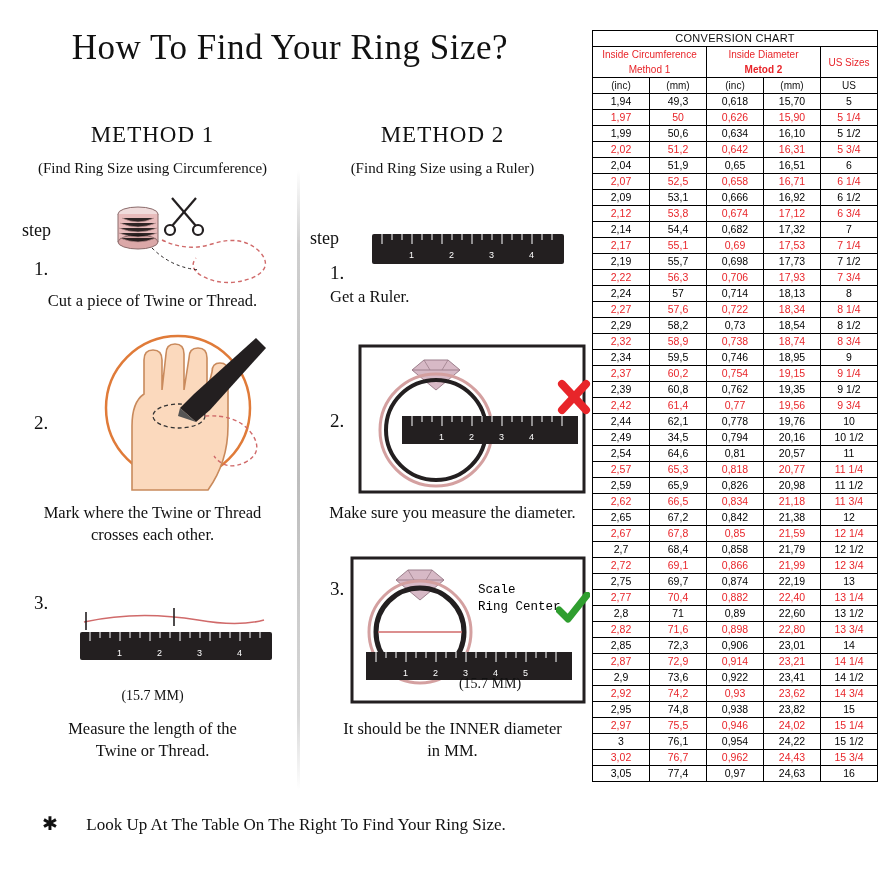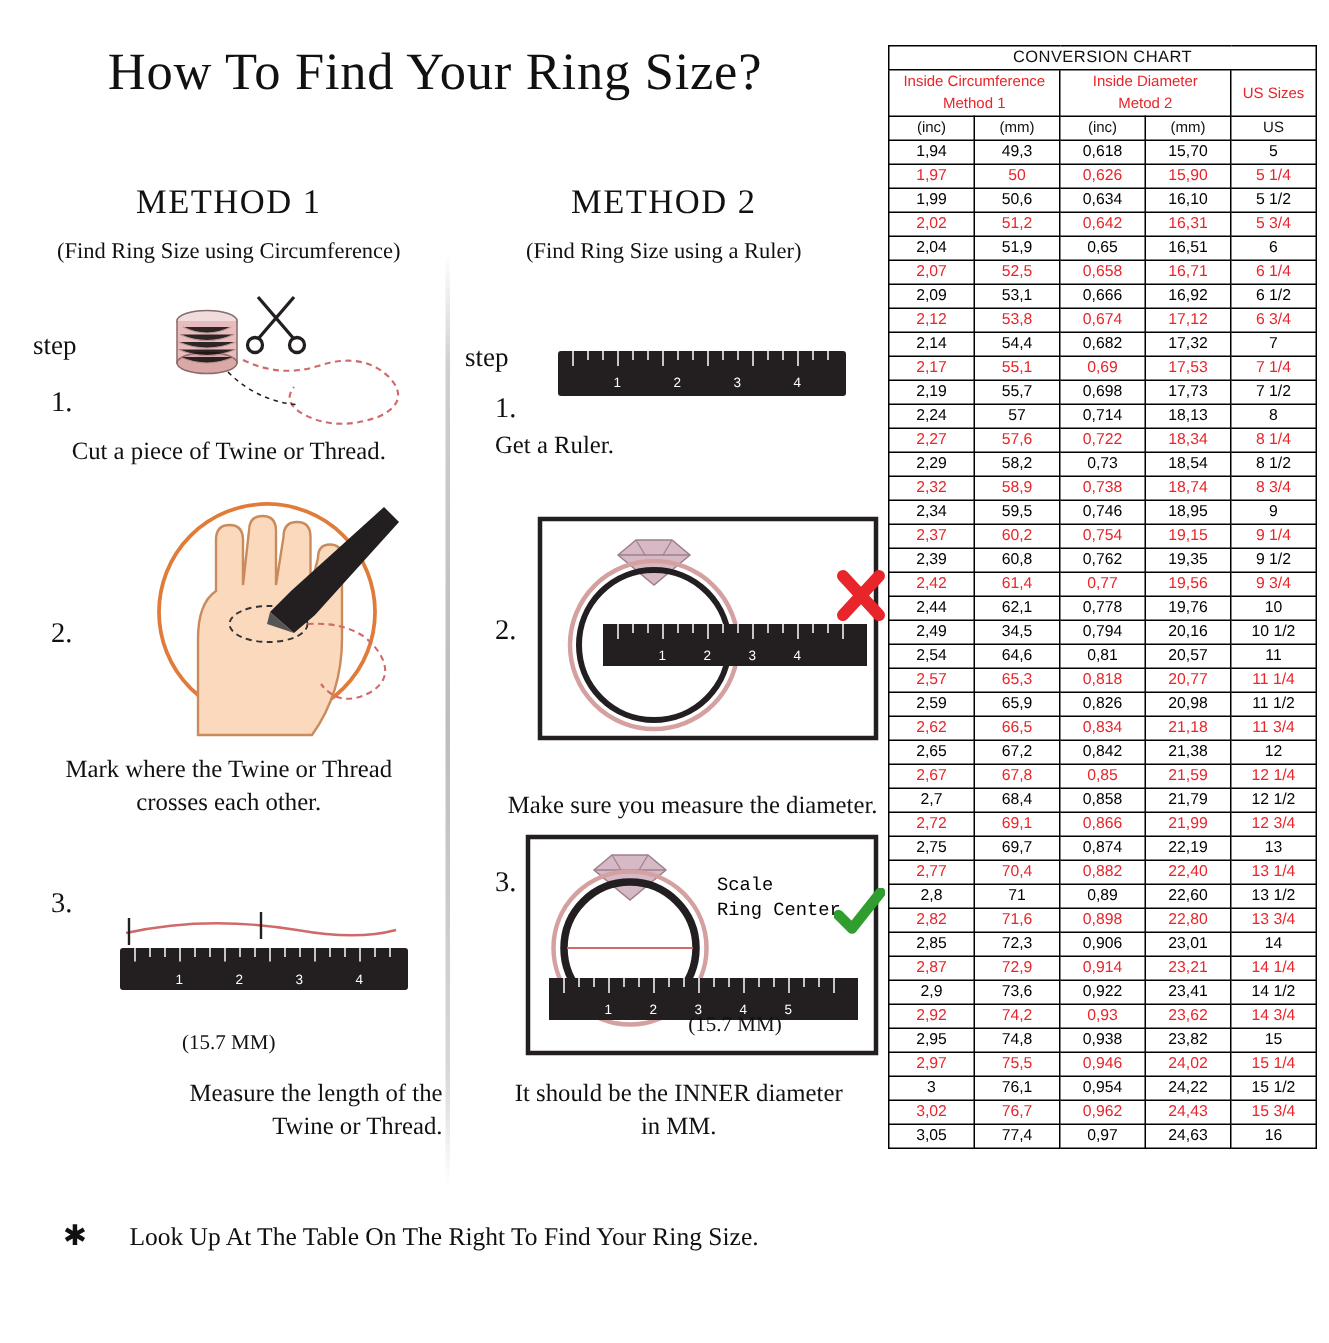--- a/index.html
+++ b/index.html
@@ -258,21 +258,21 @@
       <line x1="172" y1="36" x2="172" y2="42"></line>
         <line x1="182" y1="36" x2="182" y2="42"></line>
     </g>
     <text x="39" y="60" fill="#fff" font-size="9" font-family="Liberation Sans, sans-serif">1</text>
     <text x="79" y="60" fill="#fff" font-size="9" font-family="Liberation Sans, sans-serif">2</text>
     <text x="119" y="60" fill="#fff" font-size="9" font-family="Liberation Sans, sans-serif">3</text>
     <text x="159" y="60" fill="#fff" font-size="9" font-family="Liberation Sans, sans-serif">4</text>
   </svg>
 
   <div class="mm-label" style="left:10px; top:688px; width:285px; text-align:center;">(15.7 MM)</div>
-  <div class="caption" style="left:10px; top:718px; width:285px;text-align:right;">Measure the length of the<br>Twine or Thread.</div>
+  <div class="caption" style="left:10px; top:718px; width:285px;">Measure the length of the<br>Twine or Thread.</div>
 
   <div class="step-word" style="left:310px; top:228px;">step</div>
   <div class="step-num" style="left:330px; top:262px;">1.</div>
 
   <svg style="position:absolute; left:370px; top:230px;" width="200" height="42" viewBox="0 0 200 42">
     <rect x="2" y="4" width="192" height="30" rx="2" fill="#231f20"></rect>
     <g stroke="#ffffff" stroke-width="1">
       <line x1="12" y1="4" x2="12" y2="14"></line>
         <line x1="22" y1="4" x2="22" y2="10"></line>
       <line x1="32" y1="4" x2="32" y2="10"></line>
@@ -340,21 +340,21 @@
     <text x="171" y="96" fill="#fff" font-size="9" font-family="Liberation Sans, sans-serif">4</text>
   </svg>
 
   <svg style="position:absolute; left:556px; top:378px;" width="36" height="38" viewBox="0 0 36 38">
     <g stroke="#e8252a" stroke-width="8" stroke-linecap="round">
       <line x1="6" y1="6" x2="30" y2="32"></line>
       <line x1="30" y1="6" x2="6" y2="32"></line>
     </g>
   </svg>
 
-  <div class="caption" style="left:320px; top:526px; width:265px;text-align:right;">Make sure you measure the diameter.</div>
+  <div class="caption" style="left:320px; top:502px; width:265px;">Make sure you measure the diameter.</div>
 
   <div class="step-num" style="left:330px; top:578px;">3.</div>
 
   <svg style="position:absolute; left:350px; top:556px;" width="236" height="148" viewBox="0 0 236 148">
     <rect x="2" y="2" width="232" height="144" fill="#ffffff" stroke="#231f20" stroke-width="3"></rect>
 
     <g transform="translate(46,14)">
       <polygon points="0,10 12,0 36,0 48,10 24,30" fill="#d7b9c6" stroke="#9d7f8c" stroke-width="1"></polygon>
       <line x1="0" y1="10" x2="48" y2="10" stroke="#9d7f8c" stroke-width="1"></line>
       <line x1="12" y1="0" x2="18" y2="10" stroke="#9d7f8c" stroke-width="0.8"></line>
@@ -414,21 +414,21 @@
       <tr>
         <th class="chart-title" colspan="5">CONVERSION CHART</th>
       </tr>
       <tr>
         <th class="hdr-red" colspan="2">
           <span style="display:block;">Inside Circumference</span>
             <span style="display:block;">Method 1</span>
         </th>
         <th class="hdr-red" colspan="2">
           <span style="display:block;">Inside Diameter</span>
-            <span style="display:block;">Metod 2</span>
+            <span style="display:block;font-weight:bold;">Metod 2</span>
         </th>
         <th class="hdr-red">
           <span style="display:block;">US Sizes</span>
         </th>
       </tr>
       <tr class="unit-row">
         <td>(inc)</td>
         <td>(mm)</td>
         <td>(inc)</td>
         <td>(mm)</td>
@@ -506,20 +506,27 @@
           <td>17,53</td>
           <td>7 1/4</td>
         </tr>
         <tr class="blk">
           <td>2,19</td>
           <td>55,7</td>
           <td>0,698</td>
           <td>17,73</td>
           <td>7 1/2</td>
         </tr>
+        <tr class="red">
+          <td>2,22</td>
+          <td>56,3</td>
+          <td>0,706</td>
+          <td>17,93</td>
+          <td>7 3/4</td>
+        </tr>
         <tr class="blk">
           <td>2,24</td>
           <td>57</td>
           <td>0,714</td>
           <td>18,13</td>
           <td>8</td>
         </tr>
         <tr class="red">
           <td>2,27</td>
           <td>57,6</td>

